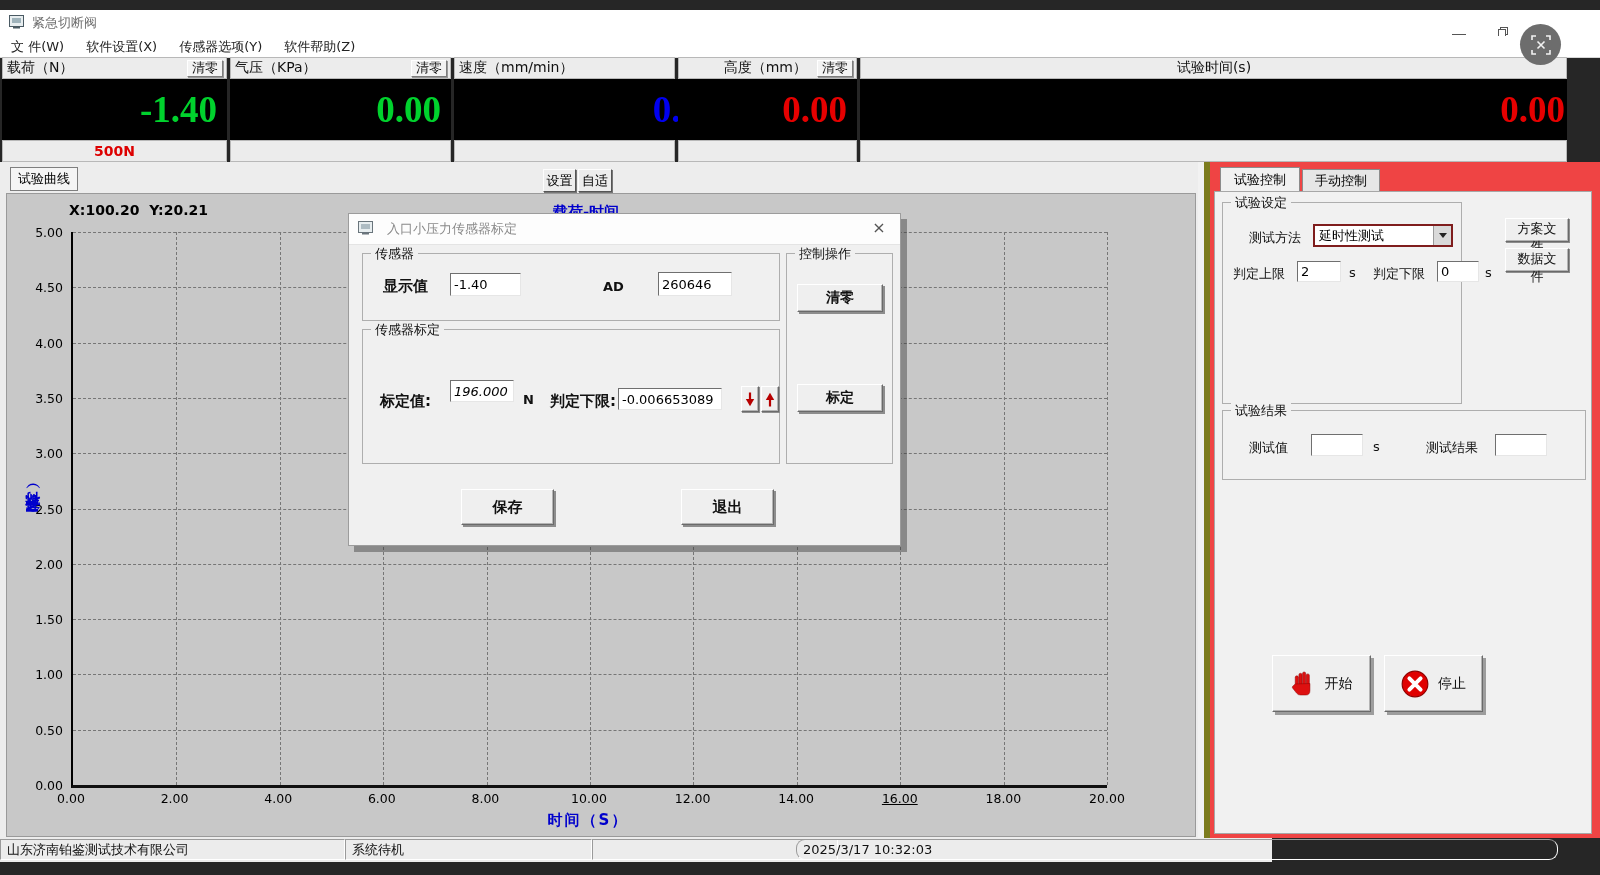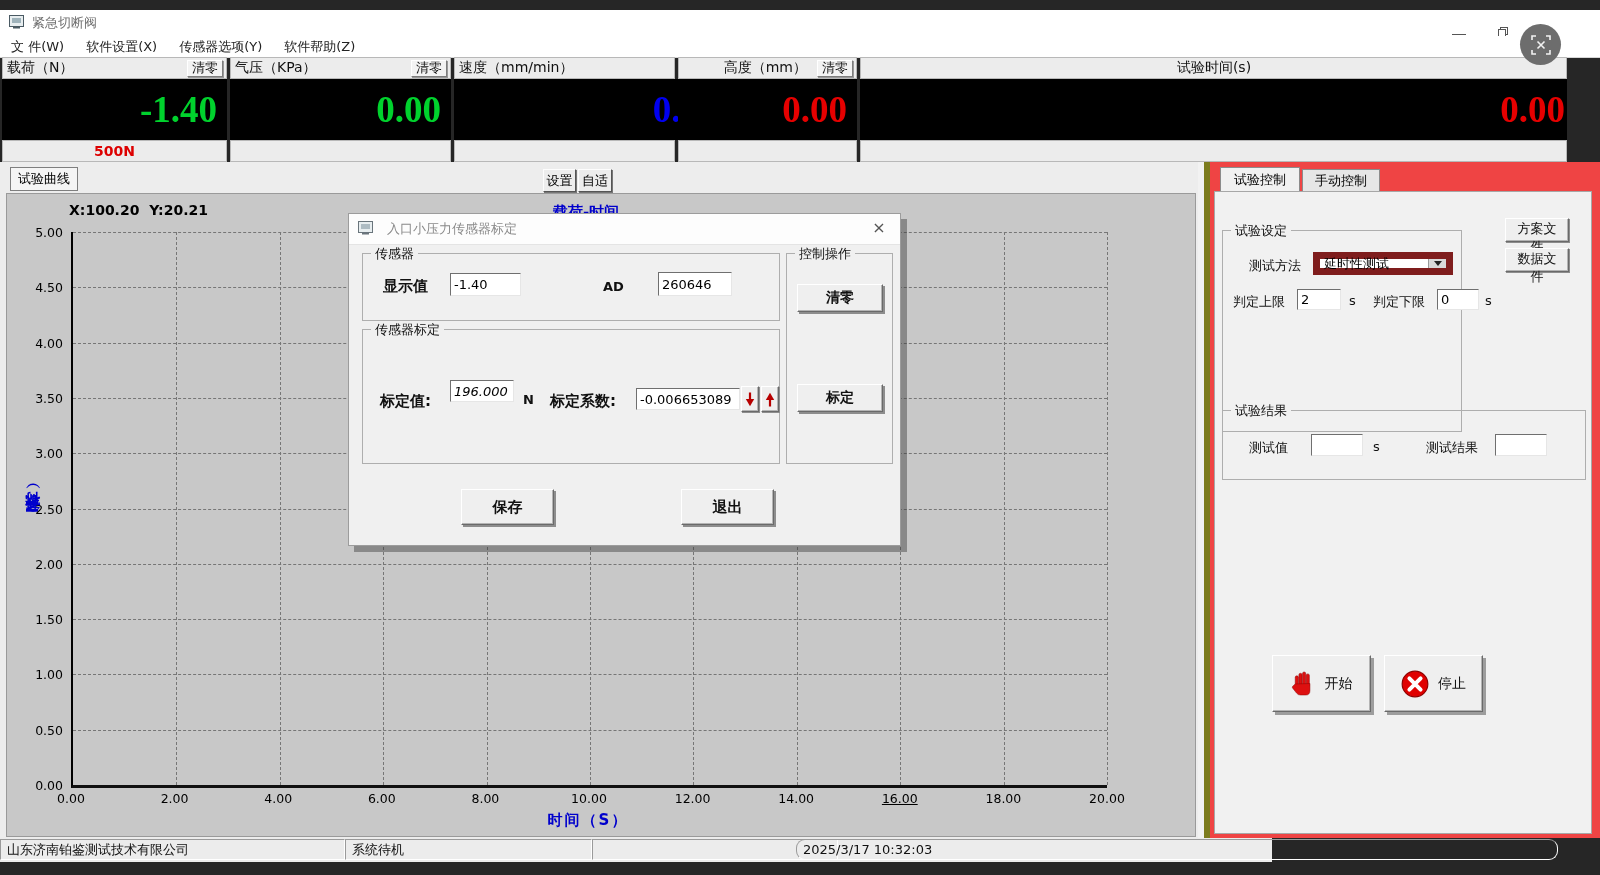--- a/index.html
+++ b/index.html
@@ -73,21 +73,21 @@
   .rp-tab.inactive{top:7px;height:23px;background:#e6e6e6;line-height:21px;}
   .rp-frame{position:absolute;left:4px;top:29px;width:378px;height:643px;border:1px solid #a7a7a7;
     box-sizing:border-box;background:#f1f1f1;}
   .grp{position:absolute;border:1px solid #aeaeae;box-sizing:border-box;}
   .grp-label{position:absolute;top:-9px;left:8px;background:#f1f1f1;padding:0 4px;font-size:13px;color:#111;}
   .dlg .grp-label{background:#f0f0f0;}
   .flabel{position:absolute;font-size:13px;color:#111;white-space:nowrap;}
   .inp{position:absolute;background:#fff;border:1px solid #6f6f6f;border-bottom-color:#e6e6e6;
     border-right-color:#e6e6e6;box-sizing:border-box;font-size:13px;padding:0 3px;
     font-family:"DejaVu Sans","Liberation Sans",sans-serif;}
-  .dropdown{position:absolute;background:#fff;border:7px solid #7f1d1d;box-sizing:border-box;
+  .dropdown{position:absolute;background:#fff;border:2px solid #7f1d1d;box-sizing:border-box;
     display:flex;align-items:center;}
   .dd-text{flex:1;font-size:13px;padding-left:4px;}
   .dd-btn{width:17px;height:100%;background:#d9d9d9;border-left:1px solid #9a9a9a;
     display:flex;align-items:center;justify-content:center;}
   .dd-arrow{width:0;height:0;border-left:4px solid transparent;border-right:4px solid transparent;
     border-top:5px solid #222;}
   .btn3{background:#efefef;border:1px solid #6a6a6a;border-top-color:#ffffff;border-left-color:#ffffff;
     box-shadow:inset -1px -1px 0 #b4b4b4,1px 1px 0 #8d8d8d;font-size:13px;color:#111;
     font-family:"DejaVu Sans","Liberation Sans",sans-serif;}
   .file-btn{position:absolute;width:64px;height:24px;}
@@ -261,21 +261,21 @@
   </div>
 
   <div class="gap-strip"></div>
   <div class="olive-bar"></div>
 
   <div class="right-panel">
     <div class="rp-tab" style="left:10px;width:80px;">试验控制</div>
     <div class="rp-tab inactive" style="left:92px;width:78px;">手动控制</div>
     <div class="rp-frame"></div>
 
-    <div class="grp" style="left:12px;top:40px;width:240px;height:202px;margin-top:28px;">
+    <div class="grp" style="left:12px;top:40px;width:240px;height:202px;">
       <span class="grp-label">试验设定</span>
       <span class="flabel" style="left:26px;top:26px;">测试方法</span>
       <div class="dropdown" style="left:90px;top:21px;width:140px;height:23px;">
         <span class="dd-text">延时性测试</span>
         <span class="dd-btn">
             <span class="dd-arrow"></span>
           </span>
       </div>
       <span class="flabel" style="left:10px;top:62px;">判定上限</span>
       <input class="inp" style="left: 74px; top: 58px; width: 44px; height: 21px;" value="2">
@@ -343,22 +343,22 @@
       <span class="grp-label">控制操作</span>
       <button class="btn3 dlg-btn" style="left:10px;top:30px;width:86px;height:28px;font-size:14px;">清零</button>
       <button class="btn3 dlg-btn" style="left:10px;top:130px;width:86px;height:28px;font-size:14px;">标定</button>
     </div>
 
     <div class="grp" style="left:13px;top:115px;width:418px;height:135px;">
       <span class="grp-label">传感器标定</span>
       <span class="flabel bold15" style="left:17px;top:62px;">标定值:</span>
       <input class="inp" style="left: 87px; top: 50px; width: 64px; height: 22px; font-style: italic;" value="196.000">
       <span class="flabel" style="left:160px;top:62px;font-weight:bold;">N</span>
-      <span class="flabel bold15" style="left:187px;top:62px;">标定系数:</span>
-      <input class="inp" style="left: 273px; top: 58px; width: 104px; height: 22px;" value="-0.006653089">
+      <span class="flabel bold15" style="left:187px;top:62px;">判定下限:</span>
+      <input class="inp" style="left: 255px; top: 58px; width: 104px; height: 22px;" value="-0.006653089">
       <button class="btn3 spin-btn" style="left:378px;top:56px;">
         <svg width="12" height="17" viewBox="0 0 12 17">
             <g fill="#b80000">
               <rect x="4.9" y="1.5" width="2.2" height="7.5"></rect>
               <path d="M1.8 8 h8.4 L6 15.2 z"></path>
             </g>
           </svg>
       </button>
       <button class="btn3 spin-btn" style="left:398px;top:56px;">
         <svg width="12" height="17" viewBox="0 0 12 17">

